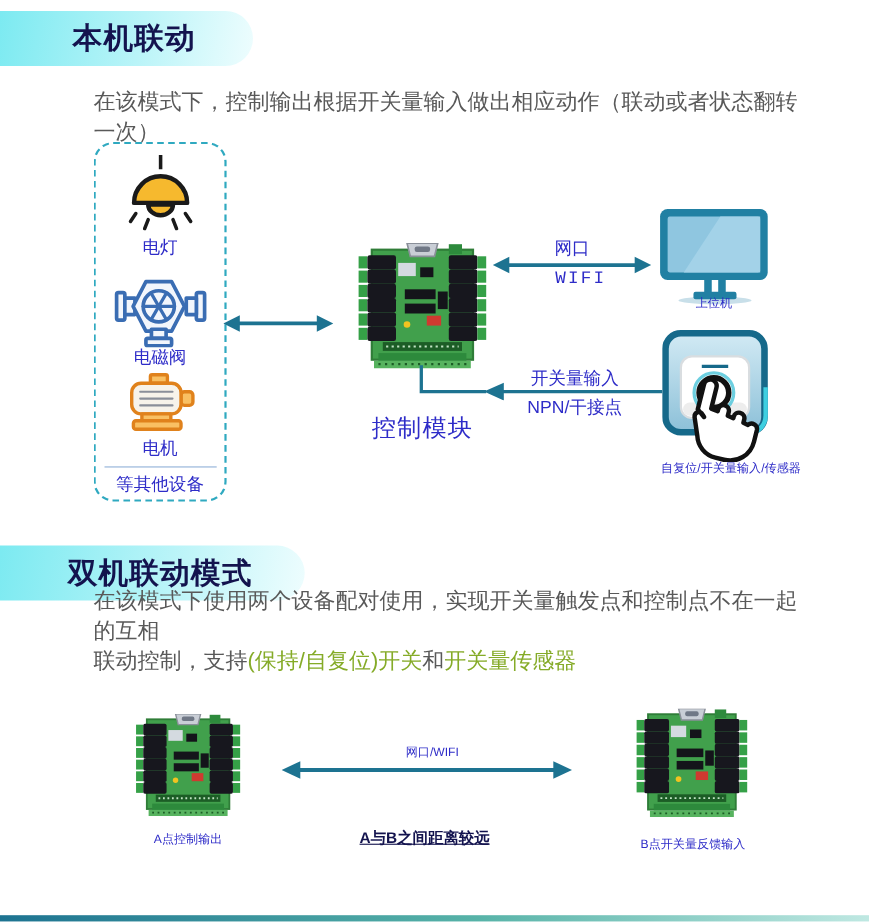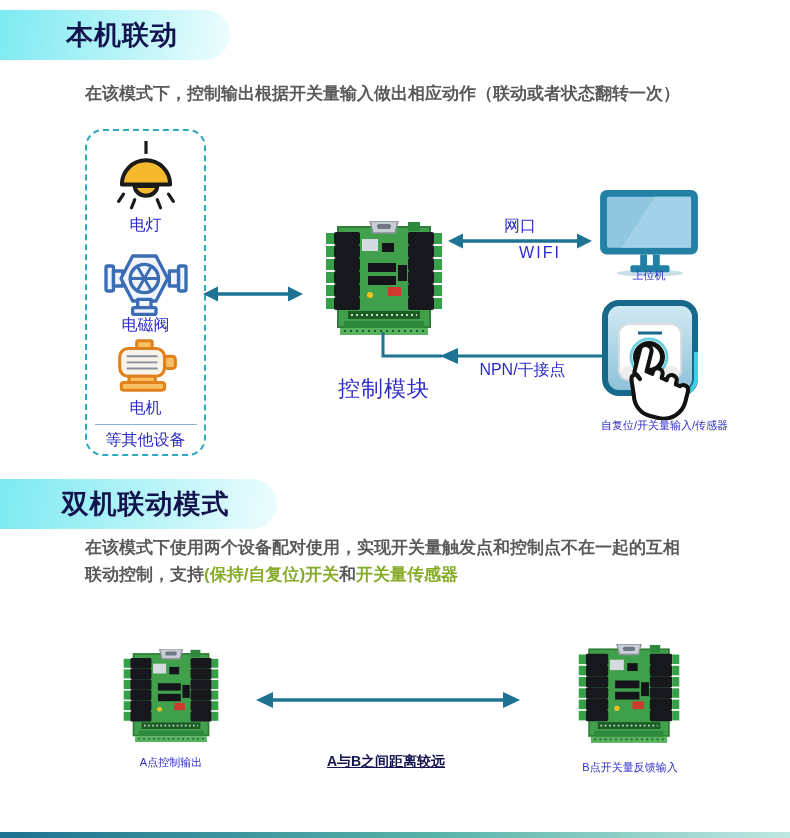--- a/index.html
+++ b/index.html
@@ -15,21 +15,21 @@
   .title-band {
     left:0; height:50px;
     background:linear-gradient(100deg,#7ceaf1 0%,#b9f4f8 55%,#eefdfe 100%);
     border-radius:0 28px 28px 0;
     display:flex; align-items:center; justify-content:center;
   }
   .title-band h1 {
     font-size:27px; font-weight:bold; color:#13134e; letter-spacing:1px;
   }
 
-  .desc { font-size:17px; color:#595959; line-height:27px;font-weight:bold; }
+  .desc { font-size:20px; color:#595959; line-height:27px; }
   .green { color:#85ab28; }
 
   .blue-label { color:#2e2cc8; font-size:16px; text-align:center; }
   .blue-label.lg { font-size:11px; }
   .module-label { color:#2e2cc8; font-size:22px; text-align:center; letter-spacing:1px; }
   .note-label { color:#13134e; font-size:14px; font-weight:bold; text-align:center;text-decoration:underline; }
 
   .device-box {
     border:2px dashed #2fa9c0; border-radius:18px;
   }
@@ -166,75 +166,77 @@
       <use href="#pcb"></use>
     </svg>
   <div class="abs module-label" style="left:314px; top:374px; width:140px;">控制模块</div>
 
   <svg class="abs" style="left:448px; top:229px;" width="144" height="24" viewBox="0 0 144 24">
     <line x1="12" y1="12" x2="132" y2="12" stroke="#1d7391" stroke-width="3.5"></line>
     <polygon points="0,12 15,4.5 15,19.5" fill="#1d7391"></polygon>
     <polygon points="144,12 129,4.5 129,19.5" fill="#1d7391"></polygon>
   </svg>
   <div class="abs blue-label" style="left:460px; top:216px; width:120px;">网口</div>
-  <div class="abs blue-label" style="left:480px; top:244px; width:120px; letter-spacing:2px;">WIFI</div>
+  <div class="abs blue-label" style="left:468px; top:244px; width:120px; letter-spacing:2px;font-family:Liberation Mono, monospace;">WIFI</div>
 
   <svg class="abs" style="left:598px; top:188px;" width="102" height="90" viewBox="0 0 104 92">
     <ellipse cx="53" cy="87" rx="34" ry="3.5" fill="#c8dfe9"></ellipse>
     <rect x="2" y="2" width="100" height="66" rx="7" fill="#2180a3"></rect>
     <rect x="9" y="9" width="86" height="52" rx="2" fill="#8fc6e0"></rect>
     <polygon points="58,9 95,9 95,61 24,61" fill="#a3d2e8"></polygon>
     <rect x="43" y="68" width="7" height="12" fill="#2180a3"></rect>
     <rect x="56" y="68" width="7" height="12" fill="#2180a3"></rect>
     <rect x="33" y="79" width="40" height="7" rx="2" fill="#2180a3"></rect>
   </svg>
   <div class="abs blue-label lg" style="left:598px; top:268px; width:102px;">上位机</div>
 
   <svg class="abs" style="left:378px; top:328px;" width="230" height="36" viewBox="0 0 230 36">
     <polyline points="5,4 5,28 64,28" fill="none" stroke="#1d7391" stroke-width="3"></polyline>
     <line x1="70" y1="28" x2="224" y2="28" stroke="#1d7391" stroke-width="3"></line>
     <polygon points="62,28 80,20 80,36" fill="#1d7391"></polygon>
   </svg>
+  <div class="abs blue-label" style="left:455px; top:334px; width:135px;">开关量输入</div>
   <div class="abs blue-label" style="left:455px; top:360px; width:135px;">NPN/干接点</div>
 
   <svg class="abs" style="left:602px; top:300px;" width="104" height="120" viewBox="0 0 104 120">
     <rect x="3" y="3" width="90" height="90" rx="14" fill="url(#swg)" stroke="#16698a" stroke-width="6"></rect>
     <path d="M94,52 v26 a16,16 0 0 1 -16,16 h-16" stroke="#3ecfe0" stroke-width="4" fill="none"></path>
     <rect x="17" y="24" width="62" height="56" rx="10" fill="#ffffff" stroke="#d9dde0" stroke-width="2"></rect>
     <rect x="19" y="66" width="58" height="12" rx="6" fill="#ededed"></rect>
     <line x1="36" y1="33" x2="60" y2="33" stroke="#16698a" stroke-width="3"></line>
     <circle cx="40" cy="76" r="1.6" fill="#d23a2e"></circle>
       <circle cx="56" cy="76" r="1.6" fill="#d23a2e"></circle>
     <circle cx="47" cy="57" r="18" fill="none" stroke="#49c3d8" stroke-width="3" opacity="0.8"></circle>
     <circle cx="47" cy="57" r="13.5" fill="none" stroke="#111111" stroke-width="5"></circle>
     <g transform="translate(38,42) rotate(14) scale(0.9)">
       <path fill="#ffffff" stroke="#111111" stroke-width="4.5" stroke-linejoin="round" d="M2,34 L2,8 a6.5,6.5 0 0 1 13,0 V30 l7,1 v-2 a5.5,5.5 0 0 1 11,0 v4 l6,1 v-1.5 a5.5,5.5 0 0 1 11,0 V36 l5,1 a5.5,5.5 0 0 1 10,3 v12 c0,14 -11,25 -25,25 h-9 c-11,0 -20,-7 -23,-17 l-7,-17 c-2,-5 3,-9 7,-5 l2,2 z"></path>
     </g>
   </svg>
   <div class="abs blue-label lg" style="left:552px; top:418px; width:225px;">自复位/开关量输入/传感器</div>
 
-  <div class="abs title-band" style="top:479px; width:277px; padding-left:14px;">
+  <div class="abs title-band" style="top:496px; width:277px; padding-left:14px;">
     <h1>双机联动模式</h1>
   </div>
 
   <div class="abs desc" style="left:85px; top:534px; width:650px;">
     <span>在该模式下使用两个设备配对使用，实现开关量触发点和控制点不在一起的互相</span><br>
     <span>联动控制，支持</span><span class="green">(保持/自复位)开关</span><span>和</span><span class="green">开关量传感器</span>
   </div>
 
   <svg class="abs" style="left:122px; top:649px;" width="98" height="93" viewBox="0 0 120 114">
       <use href="#pcb"></use>
     </svg>
   <div class="abs blue-label lg" style="left:106px; top:755px; width:130px;">A点控制输出</div>
 
   <svg class="abs" style="left:256px; top:688px;" width="264" height="24" viewBox="0 0 264 24">
     <line x1="12" y1="12" x2="252" y2="12" stroke="#1d7391" stroke-width="3.5"></line>
     <polygon points="0,12 17,4 17,20" fill="#1d7391"></polygon>
     <polygon points="264,12 247,4 247,20" fill="#1d7391"></polygon>
   </svg>
+  <div class="abs blue-label lg" style="left:328px; top:676px; width:130px;">网口/WIFI</div>
   <div class="abs note-label" style="left:316px; top:753px; width:140px;">A与B之间距离较远</div>
 
   <svg class="abs" style="left:577px; top:644px;" width="104" height="99" viewBox="0 0 120 114">
       <use href="#pcb"></use>
     </svg>
   <div class="abs blue-label lg" style="left:545px; top:760px; width:170px;">B点开关量反馈输入</div>
 
   <div class="abs" style="left:0; bottom:0; width:790px; height:6px; background:linear-gradient(90deg,#1d7391 0%,#57b3a8 55%,#bfe8e2 100%);"></div>
 </div>
 

